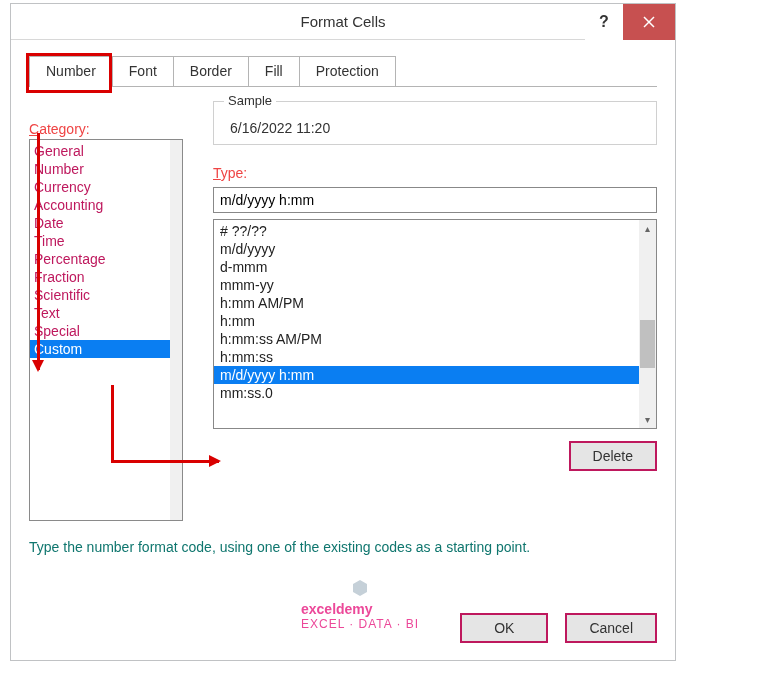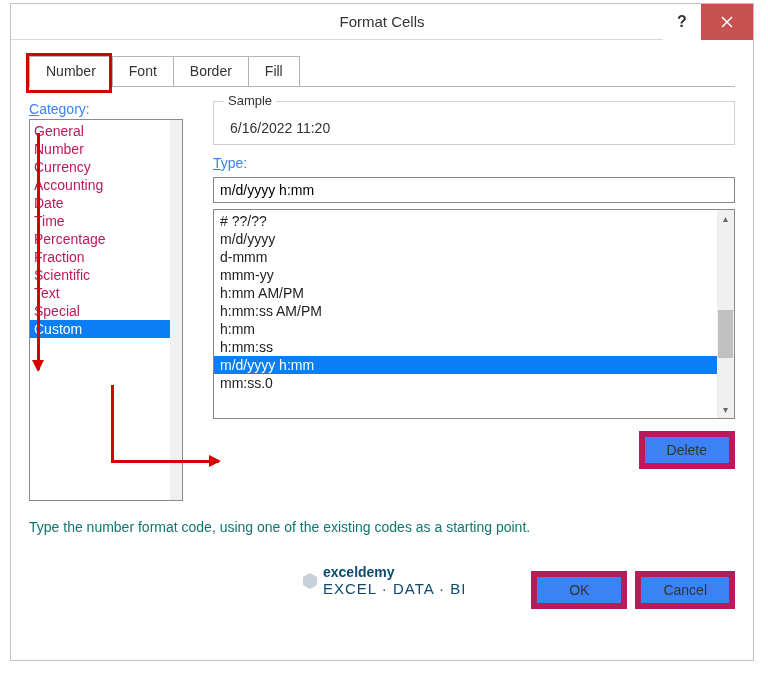--- a/index.html
+++ b/index.html
@@ -1,32 +1,32 @@
 <!DOCTYPE html>
 <html><head>
 <meta charset="utf-8">
 <style>
   * { box-sizing: border-box; font-family: "Segoe UI", Tahoma, sans-serif; font-size: 14px; }
   body { margin: 0; padding: 0; background: #fff; width: 768px; height: 696px; position: relative; }
-  .dialog { position: absolute; left: 10px; top: 3px; width: 744px; height: 658px; border: 1px solid #c0c2c4; background: #fff; }
+  .dialog { position: absolute; left: 10px; top: 3px; width: 666px; height: 658px; border: 1px solid #c0c2c4; background: #fff; }
   .titlebar { height: 36px; background: #fff; display: flex; align-items: center; position: relative; border-bottom: 1px solid #d8d8d8; }
   .title { flex: 1; text-align: center; color: #333; font-size: 15px; }
   .title-btns { position: absolute; right: 0; top: 0; display: flex; height: 36px; }
   .help-btn { width: 38px; height: 36px; display: flex; align-items: center; justify-content: center; font-size: 16px; font-weight: bold; color: #333; background: #fff; }
   .close-btn { width: 52px; height: 36px; display: flex; align-items: center; justify-content: center; background: #c75050; color: #fff; font-size: 16px; }
   .close-btn svg { stroke: #fff; }
   .content { padding: 16px 18px 10px 18px; position: relative; }
   .tabs { display: flex; border-bottom: 1px solid #b4b4b4; position: relative; }
   .tab { padding: 6px 16px 7px 16px; border: 1px solid #b4b4b4; border-bottom: none; background: #fff; margin-right: -1px; position: relative; color: #333; }
   .tab.active { background: #fff; z-index: 2; }
   .tab.active::after { content: ""; position: absolute; left: 0; right: 0; bottom: -1px; height: 1px; background: #fff; }
   .number-highlight { position: absolute; left: -3px; top: -3px; width: 86px; height: 40px; border: 3px solid #d90000; pointer-events: none; z-index: 5; }
   .panel { display: flex; gap: 14px; margin-top: 14px; }
   .left-col { width: 170px; }
-  .label { color: #3b82f6; margin-bottom: 2px; }
+  .label { color: #ef4444; margin-bottom: 2px; margin-top: 20px; }
   .underline-c { text-decoration: underline; }
   .cat-list { border: 1px solid #8a8a8a; width: 154px; height: 382px; background: #fff; position: relative; overflow: hidden; }
   .cat-list-inner { position: absolute; left: 0; top: 0; right: 12px; bottom: 0; padding: 2px 0; }
   .cat-scroll { position: absolute; right: 0; top: 0; width: 12px; bottom: 0; background: #f0f0f0; }
   .cat-item { padding: 1px 4px; color: #be185d; white-space: nowrap; }
   .cat-item.selected { background: #0a7ef2; color: #fff; }
   .right-col { flex: 1; }
   .sample-box { border: 1px solid #d0d0d0; padding: 18px 10px 8px 10px; margin-bottom: 10px; position: relative; }
   .sample-legend { position: absolute; left: 10px; top: -9px; background: #fff; padding: 0 4px; color: #333; font-size: 13px; }
   .sample-val { color: #333; padding-left: 6px; }
@@ -34,25 +34,25 @@
   .type-list { border: 1px solid #888; height: 210px; background: #fff; position: relative; overflow: hidden; }
   .type-list-inner { position: absolute; left: 0; top: 0; right: 17px; bottom: 0; padding: 2px 0; }
   .type-scroll { position: absolute; right: 0; top: 0; width: 17px; bottom: 0; background: #f0f0f0; }
   .type-scroll .thumb { position: absolute; left: 1px; right: 1px; top: 100px; height: 48px; background: #c0c0c0; }
   .type-scroll .arrow { position: absolute; left: 0; right: 0; height: 17px; display: flex; align-items: center; justify-content: center; color: #666; font-size: 10px; }
   .type-scroll .arrow.up { top: 0; }
   .type-scroll .arrow.dn { bottom: 0; }
   .type-item { padding: 1px 6px; color: #222; white-space: nowrap; }
   .type-item.selected { background: #0a7ef2; color: #fff; }
   .delete-row { text-align: right; margin-top: 12px; }
-  .btn { border: 6px solid #be185d; background: #3b82f6; padding: 5px 22px; color: #333; display: inline-block; }
+  .btn { border: 2px solid #be185d; background: #e5e5e5; padding: 5px 22px; color: #333; display: inline-block; }
   .hint { margin-top: 18px; color: #0f766e; }
-  .footer { margin-top: 36px; display: flex; justify-content: flex-end; gap: 8px; align-items: center; }
-  .watermark { position: absolute; left: 290px; bottom: 22px; color: #0c4a6e; font-size: 14px; display: flex; align-items: center; gap: 4px; }
-  .watermark .sub { font-size: 15px; letter-spacing: 1px; display:block;text-align:right; }
+  .footer { margin-top: 58px; display: flex; justify-content: flex-end; gap: 17px; align-items: center; }
+  .watermark { position: absolute; left: 290px; bottom: 22px; color: #ec4899; font-size: 14px; display: flex; align-items: center; gap: 4px; flex-direction: column; }
+  .watermark .sub { font-size: 12px; letter-spacing: 1px; display:block;text-align:right; }
   
   .arrow-down { position: absolute; left: 26px; top: 93px; width: 3px; height: 237px; background: #d90000; z-index: 4; }
   .arrow-down::after { content: ""; position: absolute; left: -5px; bottom: -2px; width: 0; height: 0; border-left: 6px solid transparent; border-right: 6px solid transparent; border-top: 12px solid #d90000; }
   .arrow-right-v { position: absolute; left: 100px; top: 345px; width: 3px; height: 78px; background: #d90000; z-index: 4; }
   .arrow-right-h { position: absolute; left: 100px; top: 420px; width: 108px; height: 3px; background: #d90000; z-index: 4; }
   .arrow-right-h::after { content: ""; position: absolute; right: -2px; top: -5px; width: 0; height: 0; border-top: 6px solid transparent; border-bottom: 6px solid transparent; border-left: 12px solid #d90000; }
 </style>
 </head>
 <body>
 
@@ -70,20 +70,21 @@
     </div>
   </div>
 
   <div class="content">
     <div class="tabs">
       <div class="number-highlight"></div>
       <div class="tab active">Number</div>
       <div class="tab">Font</div>
       <div class="tab">Border</div>
       <div class="tab">Fill</div>
+      <div class="tab">Protection</div>
     </div>
 
     <div class="arrow-down"></div>
     <div class="arrow-right-v"></div>
     <div class="arrow-right-h"></div>
 
     <div class="panel">
       <div class="left-col">
         <div class="label"><span class="underline-c">C</span><span>ategory:</span></div>
         <div class="cat-list">
@@ -114,22 +115,22 @@
         <div class="label"><span class="underline-c">T</span>ype:</div>
         <input class="type-input" value="m/d/yyyy h:mm" style="">
 
         <div class="type-list">
           <div class="type-list-inner">
             <div class="type-item"># ??/??</div>
             <div class="type-item">m/d/yyyy</div>
             <div class="type-item">d-mmm</div>
             <div class="type-item">mmm-yy</div>
             <div class="type-item">h:mm AM/PM</div>
+            <div class="type-item">h:mm</div>
             <div class="type-item">h:mm:ss AM/PM</div>
-            <div class="type-item">h:mm</div>
             <div class="type-item">h:mm:ss</div>
             <div class="type-item selected">m/d/yyyy h:mm</div>
             <div class="type-item">mm:ss.0</div>
           </div>
           <div class="type-scroll">
             <div class="arrow up">▴</div>
             <div class="thumb"></div>
             <div class="arrow dn">▾</div>
           </div>
         </div>

